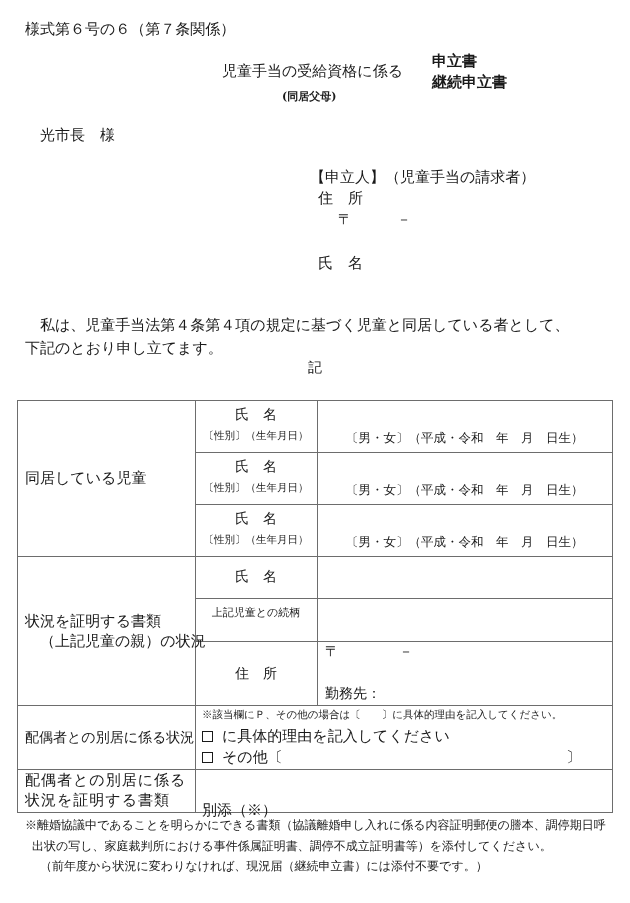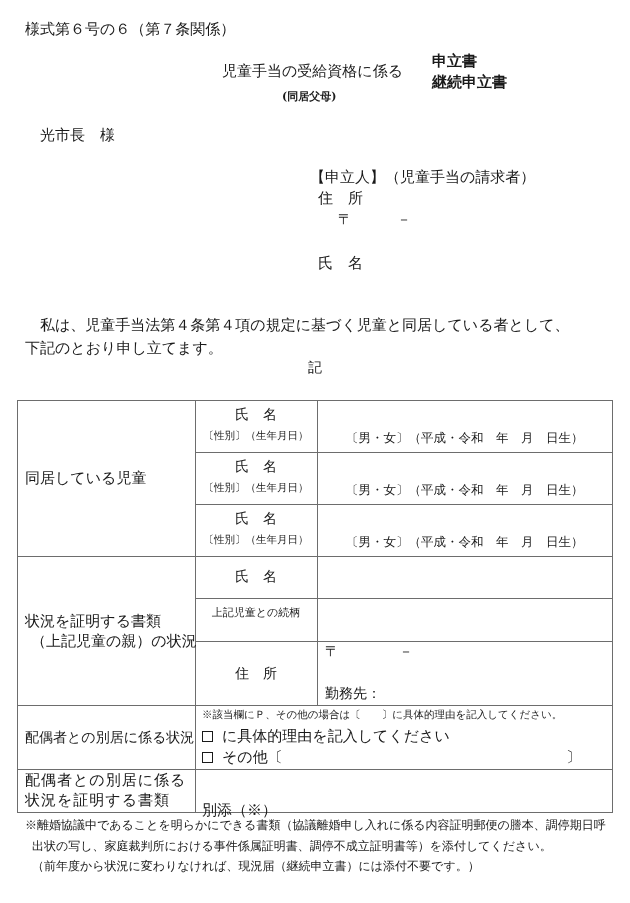--- a/index.html
+++ b/index.html
@@ -98,21 +98,21 @@
     <div class="sub-lbl tiny" style="left:177px; width:122px; top:80px;">〔性別〕（生年月日）</div>
     <div class="row-val" style="left:328px; top:81px;">〔男・女〕（平成・令和　年　月　日生）</div>
   </div>
   <div>
     <div class="sub-lbl" style="left:177px; width:122px; top:109px;">氏　名</div>
     <div class="sub-lbl tiny" style="left:177px; width:122px; top:132px;">〔性別〕（生年月日）</div>
     <div class="row-val" style="left:328px; top:133px;">〔男・女〕（平成・令和　年　月　日生）</div>
   </div>
 
   <div class="lbl" style="left:7px; top:211px;">状況を証明する書類</div>
-  <div class="lbl" style="left:13px; top:231px;">（上記児童の親）の状況</div>
+  <div class="lbl" style="left:22px; top:231px;">（上記児童の親）の状況</div>
 
   <div class="sub-lbl" style="left:177px; width:122px; top:167px;">氏　名</div>
   <div class="row-val" style="left:300px; top:156px; width:294px; height:41px;"></div>
 
   <div class="sub-lbl small" style="left:177px; width:122px; top:204px;">上記児童との続柄</div>
   <div class="row-val" style="left:300px; top:198px; width:294px; height:42px;"></div>
 
   <div class="sub-lbl" style="left:177px; width:122px; top:264px;">住　所</div>
   <div class="row-val" style="left:307px; top:242px; font-size:14px;">〒</div>
   <div class="row-val" style="left:381px; top:242px; font-size:14px;">－</div>
@@ -128,13 +128,13 @@
   </div>
   <div class="row-val" style="left:548px; top:347px; font-size:15px;">〕</div>
 
   <div class="lbl" style="left:7px; top:370px; font-size:15px; letter-spacing:1px;">配偶者との別居に係る</div>
   <div class="lbl" style="left:7px; top:390px; font-size:15px; letter-spacing:1px;">状況を証明する書類</div>
   <div class="row-val" style="left:184px; top:380px; font-size:15px;margin-top:20px;">別添（※）</div>
 </div>
 
 <div class="abs note" style="top:817px;">※離婚協議中であることを明らかにできる書類（協議離婚申し入れに係る内容証明郵便の謄本、調停期日呼</div>
 <div class="abs note" style="top:838px; left:32px;">出状の写し、家庭裁判所における事件係属証明書、調停不成立証明書等）を添付してください。</div>
-<div class="abs note" style="top:858px; left:32px;font-family:Liberation Serif, serif;">（前年度から状況に変わりなければ、現況届（継続申立書）には添付不要です。）</div>
+<div class="abs note" style="top:858px; left:40px;font-family:Liberation Serif, serif;">（前年度から状況に変わりなければ、現況届（継続申立書）には添付不要です。）</div>
 
 </body></html>

